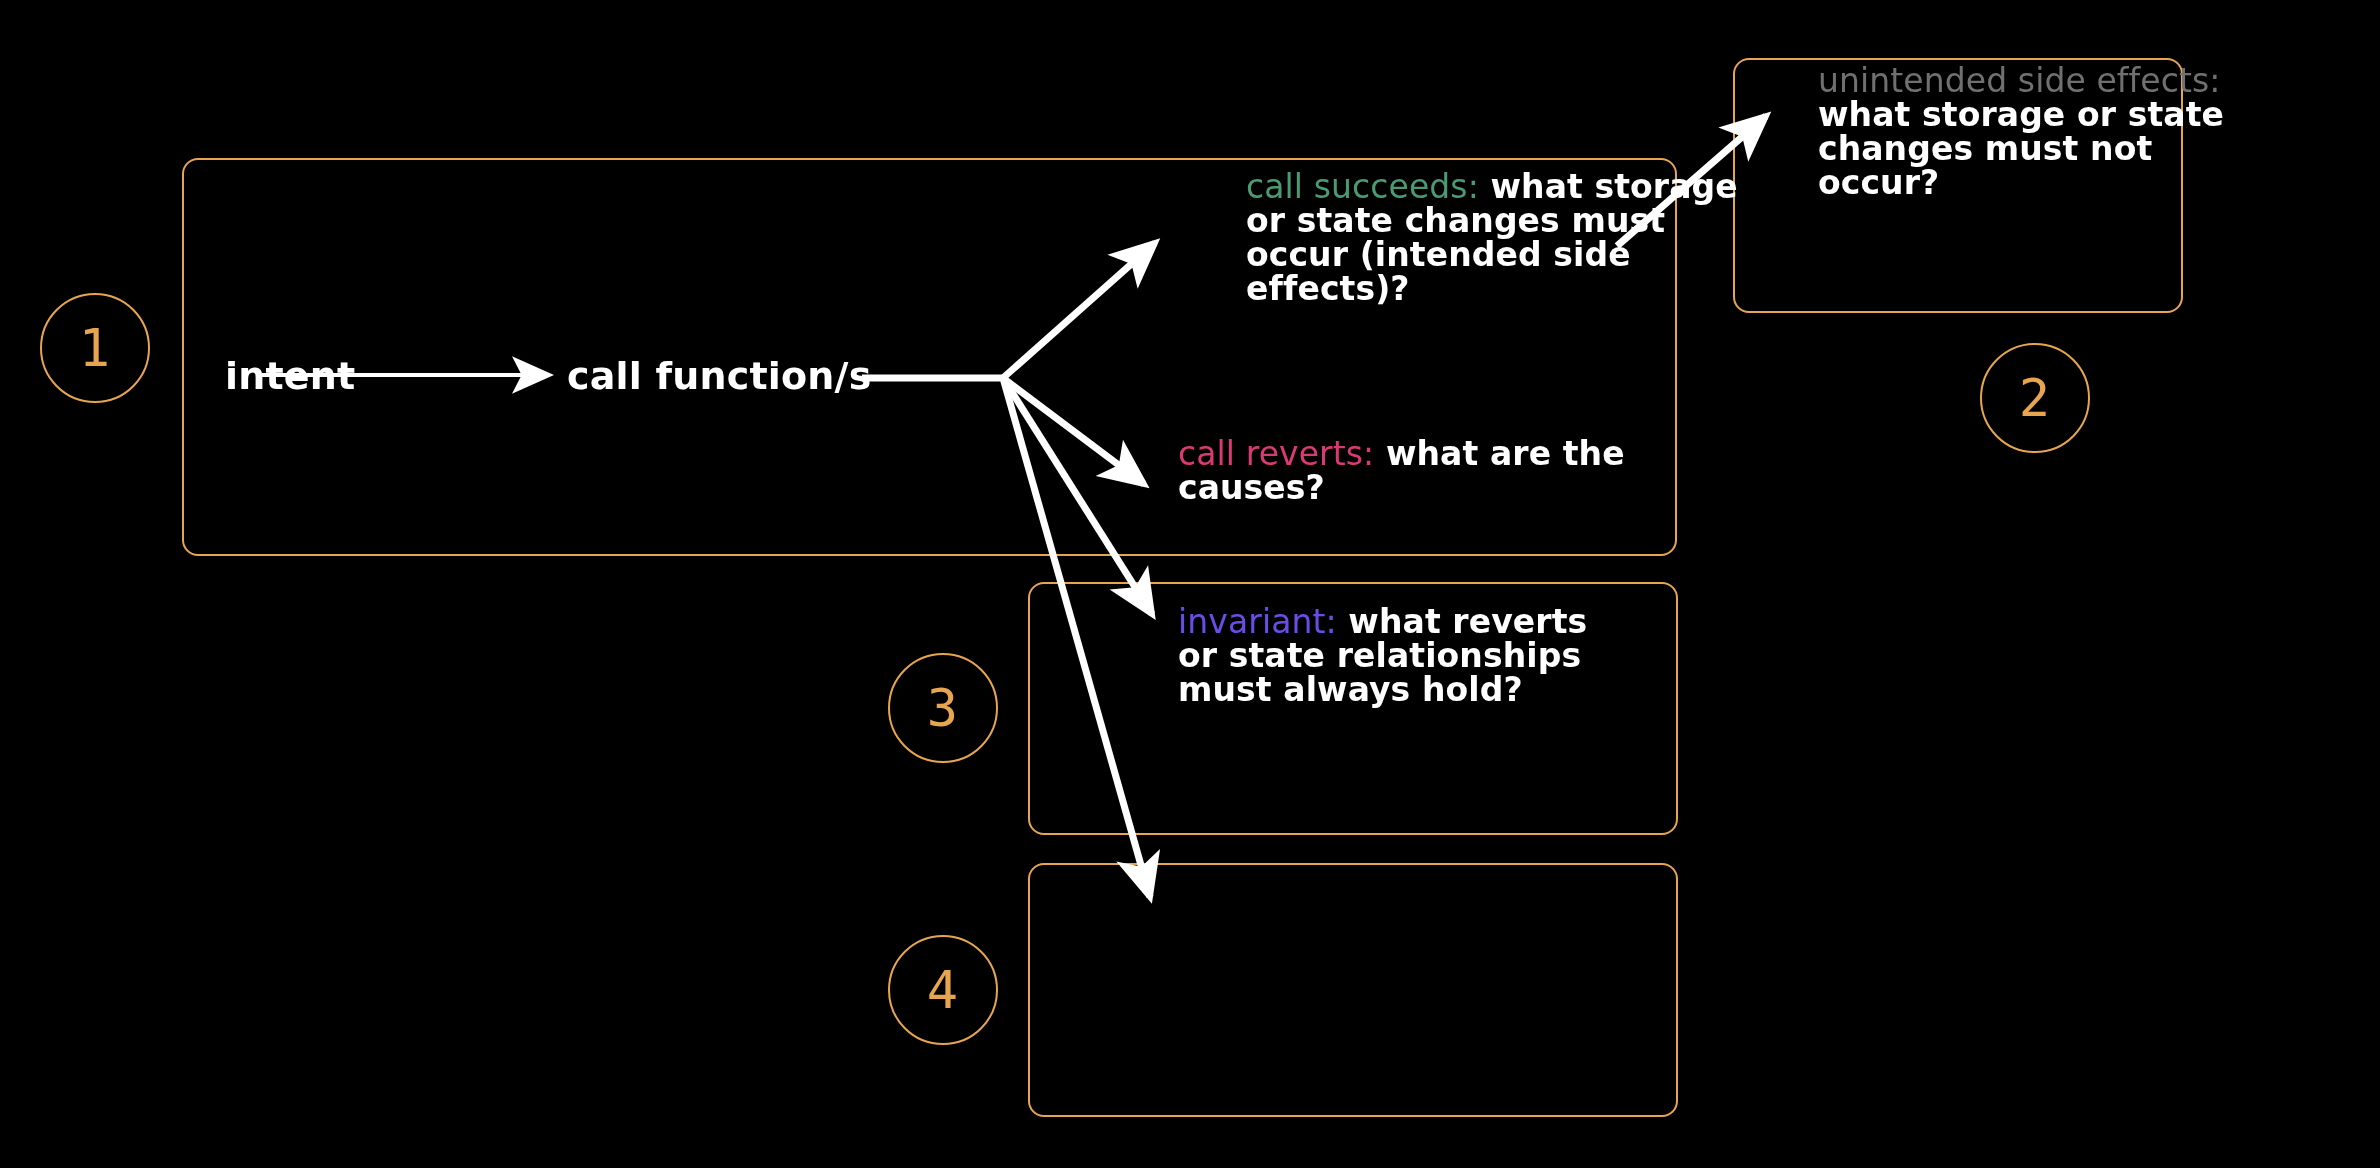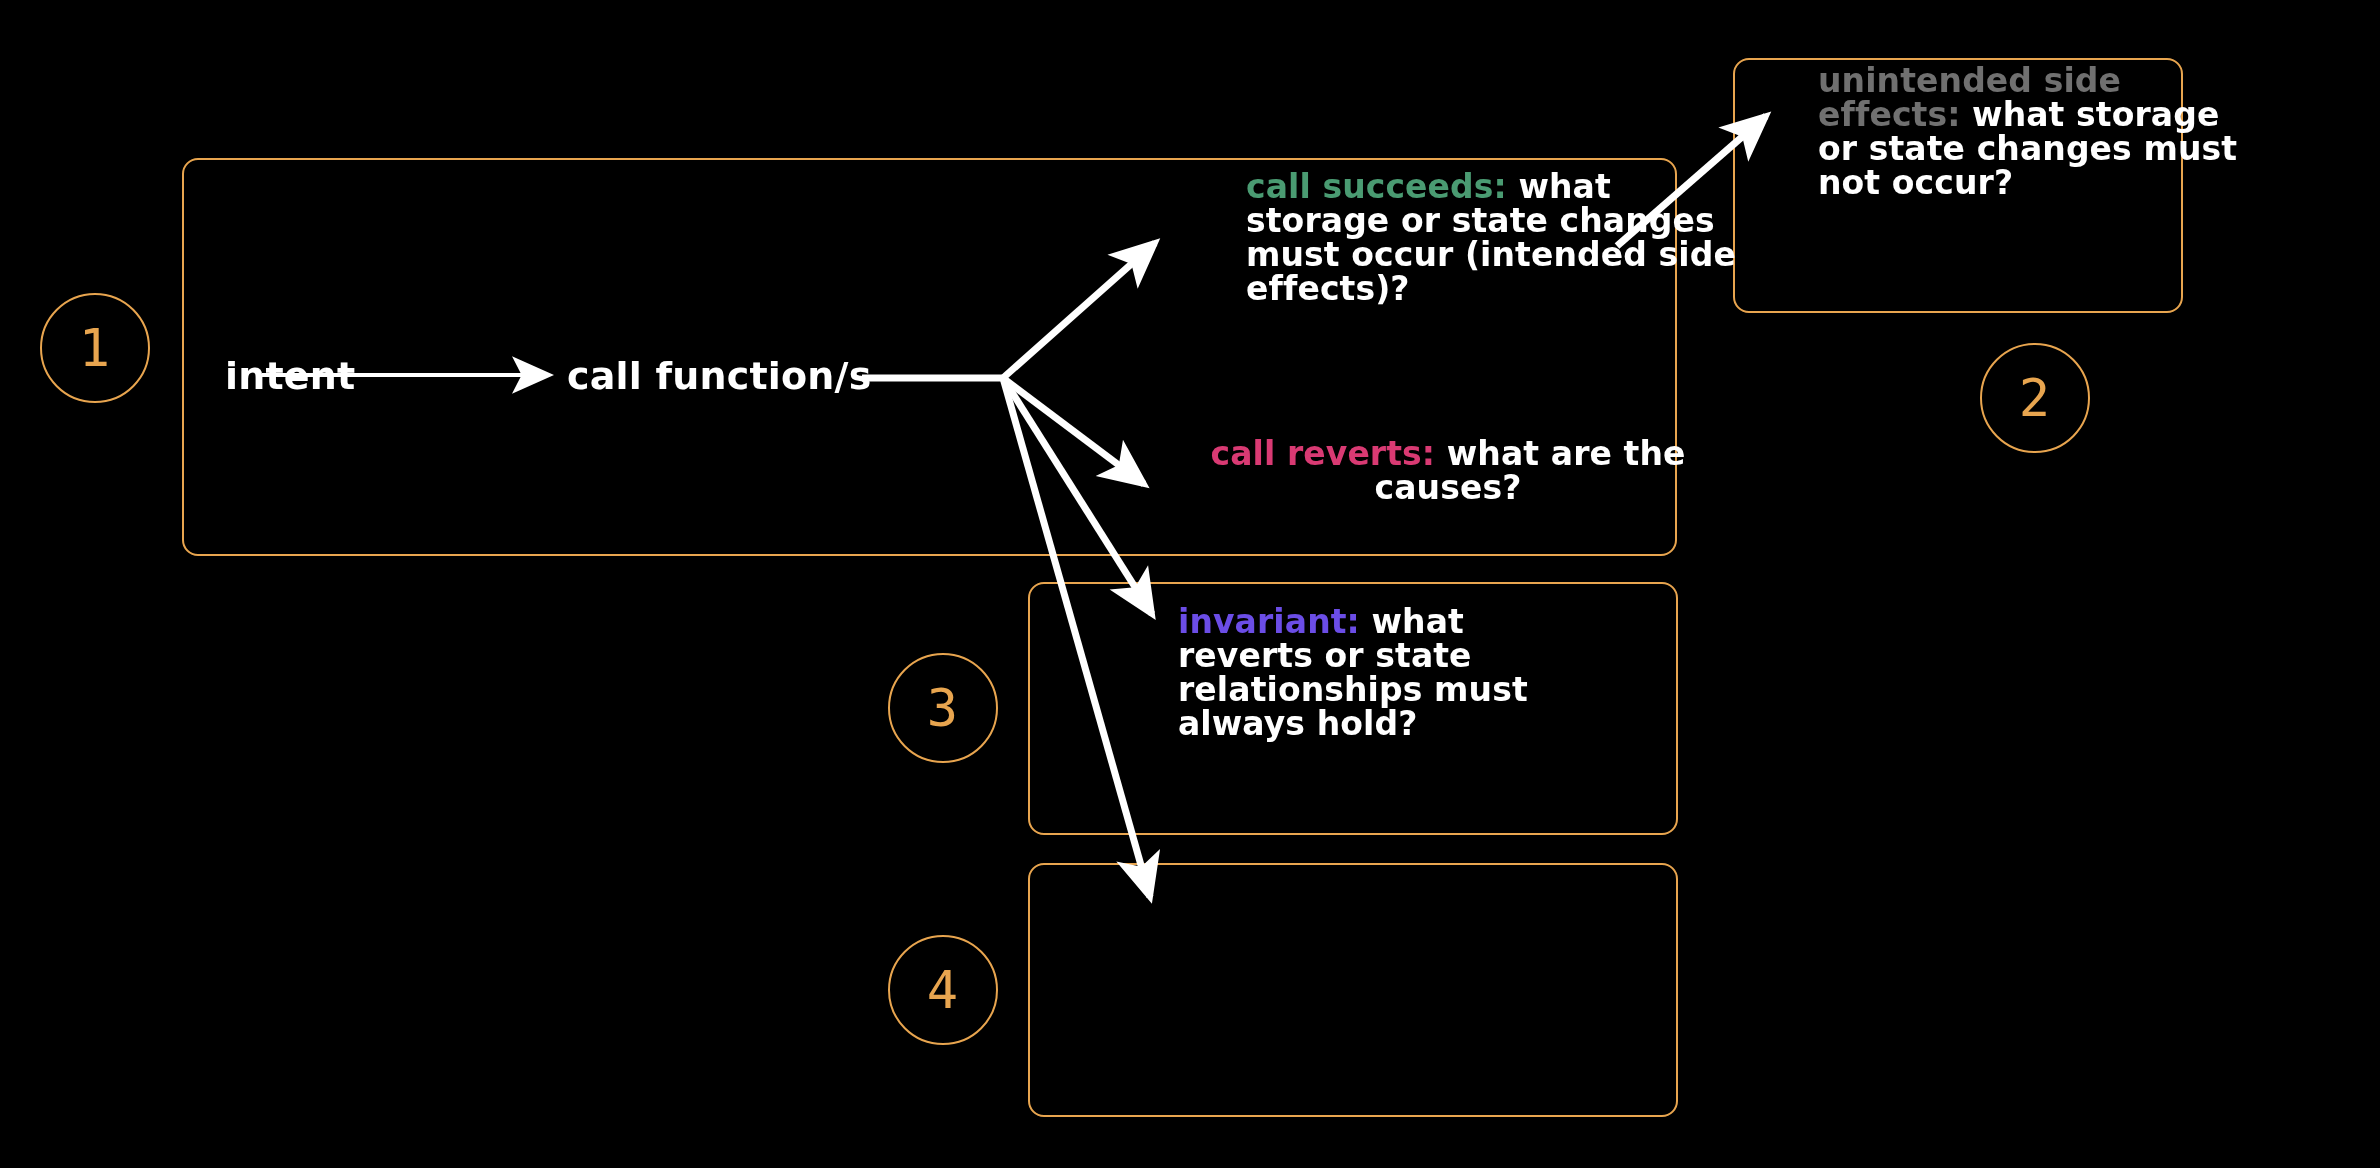--- a/index.html
+++ b/index.html
@@ -72,29 +72,29 @@
 
   
   .text-block {
     position: absolute;
     color: #ffffff;
     font-size: 33px;
     font-weight: 700;
     line-height: 1.03;
     letter-spacing: 0.1px;
   }
-  .accent { font-weight: 700; }
+  .accent { font-weight: 400; }
   .accent-success { color: #4a9b72; }
   .accent-revert  { color: #d93a73; }
   .accent-invariant { color: #6b4de6; }
   .accent-unauth  { color: #5ba3d9; }
   .accent-unintended { color: #707070; }
 
   #text-succeeds   { left: 1246px; top: 170px; width: 500px; }
-  #text-reverts    { left: 1208px; top: 437px; width: 480px; text-align: center; }
+  #text-reverts    { left: 1178px; top: 437px; width: 480px; }
   #text-invariant  { left: 1178px; top: 605px; width: 420px; }
   #text-unauth     { left: 1178px; top: 893px; width: 460px; }
   #text-unintended { left: 1818px; top: 64px;  width: 450px; }
 
   
   #arrows {
     position: absolute;
     left: 0;
     top: 0;
     width: 2380px;

